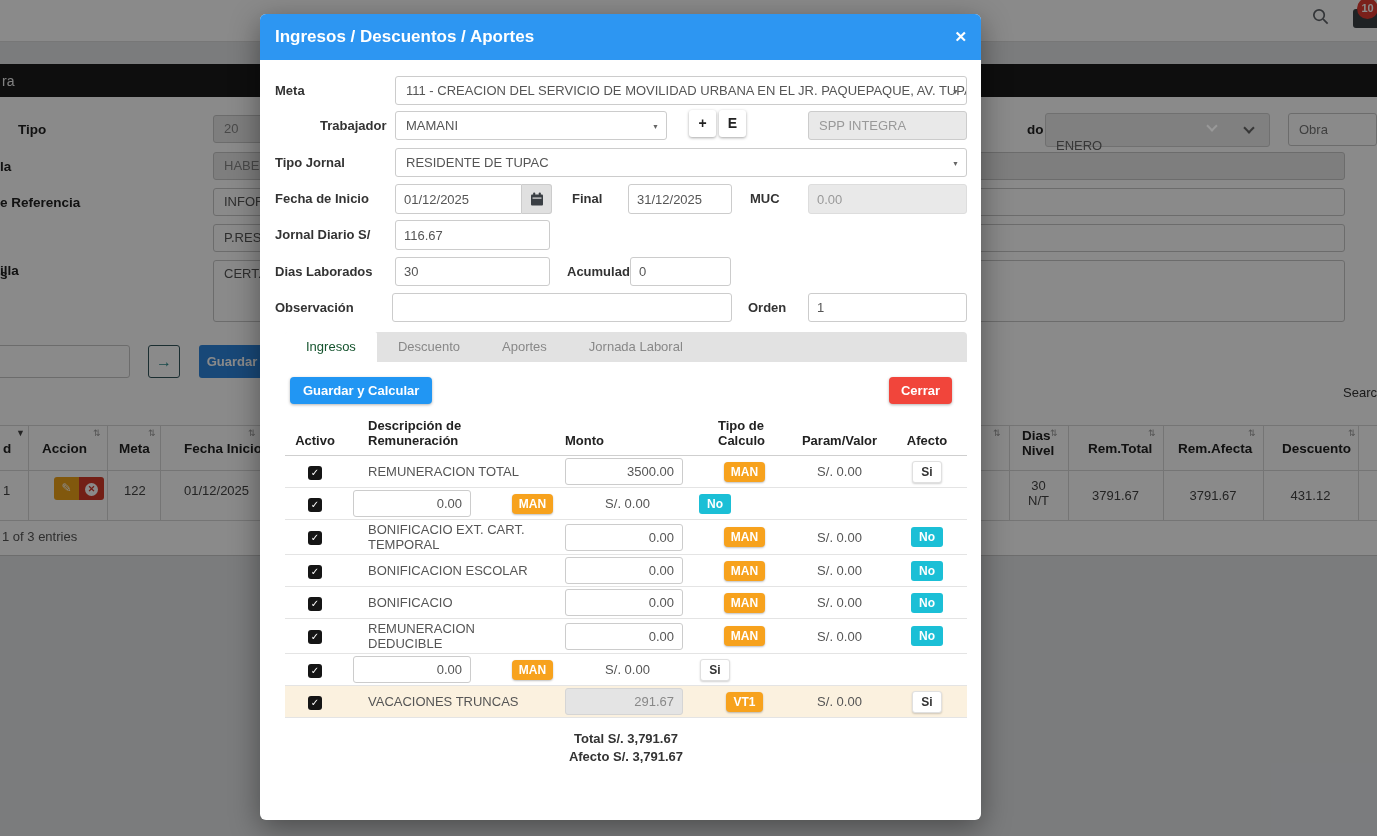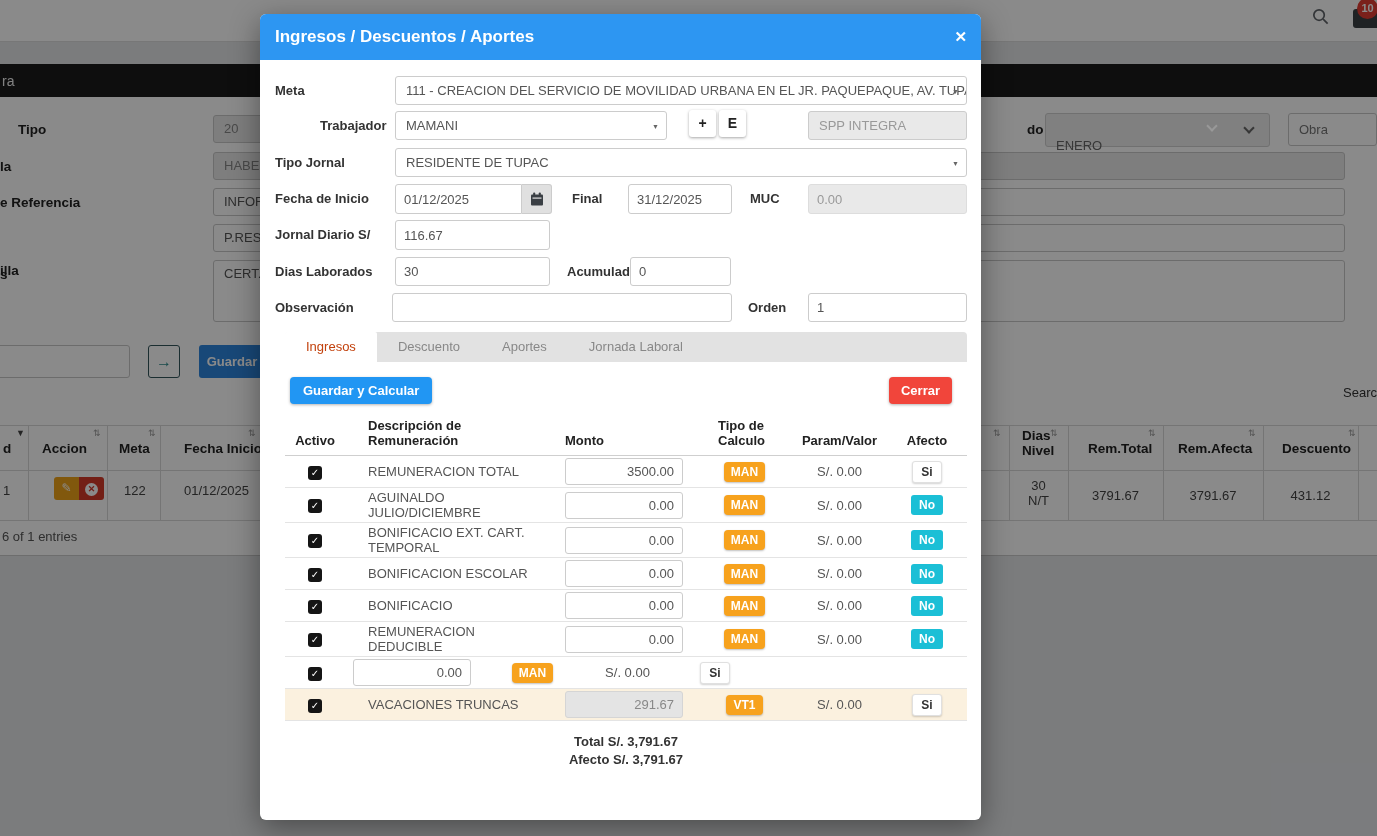--- a/index.html
+++ b/index.html
@@ -46,21 +46,21 @@
   .mlabel { position:absolute; font-size:13px; font-weight:bold; color:#333; }
   .minput { position:absolute; border:1px solid #ccc; border-radius:3px; background:#fff; font-size:13px; color:#555; padding:0 8px; }
   .minput.dis { background:#e9e9e9; color:#999; border-color:#ddd; }
   .msel { position:absolute; height:29px; border:1px solid #ccc; border-radius:3px; background:#fff; font-size:13px; color:#555; line-height:27px; padding:0 22px 0 10px; white-space:nowrap; overflow:hidden; cursor:pointer; }
   .msel .car { position:absolute; right:7px; top:1px; font-size:7px; color:#666; line-height:27px; }
   .msel.dis { background:#e9e9e9; color:#999; cursor:default; }
   .wbtn { position:absolute; width:27px; height:27px; background:#fff; border-radius:3px; box-shadow:0 1px 3px rgba(0,0,0,.35); text-align:center; line-height:27px; font-size:14px; font-weight:bold; color:#222; cursor:pointer; }
   .calbtn { position:absolute; left:262px; top:170px; width:30px; height:30px; background:#e0e0e0; border:1px solid #ccc; border-left:none; border-radius:0 3px 3px 0; display:flex; align-items:center; justify-content:center; cursor:pointer; }
   .tabsbar { position:absolute; left:25px; top:318px; width:682px; height:30px; background:#e2e2e2; border-radius:4px 4px 0 0; display:flex; }
   .tab { padding:0 21px; line-height:30px; font-size:13px; color:#888; cursor:pointer; }
-  .tab.active { background:#fff; color:#c2410c; border-radius:2px 2px 0 0; }
+  .tab.active { background:#fff; color:#14532d; border-radius:2px 2px 0 0; }
   .btn-blue { position:absolute; left:30px; top:363px; background:#2196f3; color:#fff; font-weight:bold; font-size:13px; border-radius:4px; padding:6px 13px; box-shadow:0 1px 3px rgba(0,0,0,.3); cursor:pointer; }
   .btn-red { position:absolute; right:29px; top:363px; background:#f1453b; color:#fff; font-weight:bold; font-size:13px; border-radius:4px; padding:6px 12px; box-shadow:0 1px 3px rgba(0,0,0,.3); cursor:pointer; }
   .rtable { position:absolute; left:25px; top:404px; width:682px; font-size:13px; }
   .rhead { display:flex; align-items:flex-end; padding-bottom:7px; border-bottom:1px solid #cfcfcf; font-weight:bold; color:#222; }
   .rrow { display:flex; align-items:center; min-height:29px; border-bottom:1px solid #e4e4e4; padding:2px 0; }
   .rrow.hl { background:#fbf1df; }
   .c-act { width:60px; text-align:center; flex-shrink:0; }
   .c-desc { width:212px; padding:0 10px 0 23px; color:#555; flex-shrink:0; }
   .c-monto { width:140px; flex-shrink:0; }
   .c-tipo { width:95px; text-align:center; flex-shrink:0; }
@@ -147,21 +147,21 @@
 
   <div class="td" style="left:3px; top:483px;">1</div>
   <div class="actbtn edit"><span>✎</span></div>
   <div class="actbtn del"><span class="circ">✕</span></div>
   <div class="td" style="left:124px; top:483px;">122</div>
   <div class="td" style="left:184px; top:483px;">01/12/2025</div>
   <div class="td" style="left:1009px; top:478px; width:59px; text-align:center;"><span>30</span><br><span>N/T</span></div>
   <div class="td" style="left:1068px; top:488px; width:95px; text-align:center;">3791.67</div>
   <div class="td" style="left:1163px; top:488px; width:100px; text-align:center;">3791.67</div>
   <div class="td" style="left:1263px; top:488px; width:95px; text-align:center;">431.12</div>
-  <div class="entries">6 of 1 entries</div>
+  <div class="entries">1 of 3 entries</div>
 
   <div id="overlay"></div>
 
   <div id="modal">
     <div class="mhead">
       <div class="mtitle">Ingresos / Descuentos / Aportes</div>
       <div class="mclose">✕</div>
     </div>
 
     <div class="mlabel" style="left:15px; top:69px;">Meta</div>
@@ -229,21 +229,20 @@
         <div class="c-act"><span class="chk">✓</span></div>
         <div class="c-desc">REMUNERACION TOTAL</div>
         <div class="c-monto"><input class="mon-in" value="3500.00" style=""></div>
         <div class="c-tipo"><span class="badge-man">MAN</span></div>
         <div class="c-param">S/. 0.00</div>
         <div class="c-afecto"><span class="badge-si">Si</span></div>
       </div>
 
       <div class="rrow">
         <div class="c-act"><span class="chk">✓</span></div>
-        <div class="c-desc">AGUINALDO JULIO/DICIEMBRE</div>
         <div class="c-monto"><input class="mon-in" value="0.00" style=""></div>
         <div class="c-tipo"><span class="badge-man">MAN</span></div>
         <div class="c-param">S/. 0.00</div>
         <div class="c-afecto"><span class="badge-no">No</span></div>
       </div>
 
       <div class="rrow">
         <div class="c-act"><span class="chk">✓</span></div>
         <div class="c-desc">BONIFICACIO EXT. CART. TEMPORAL</div>
         <div class="c-monto"><input class="mon-in" value="0.00" style=""></div>

